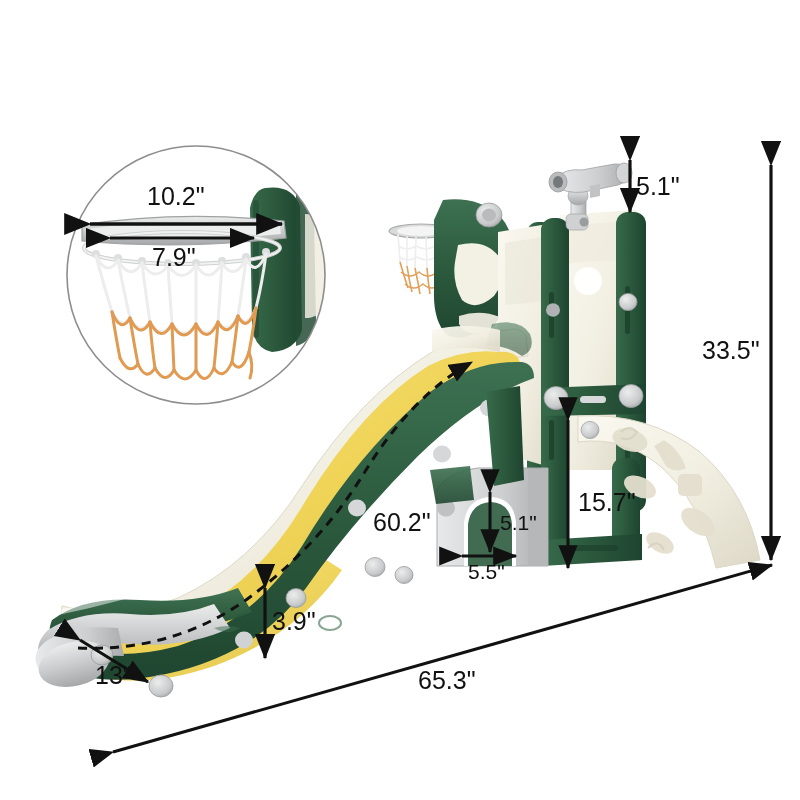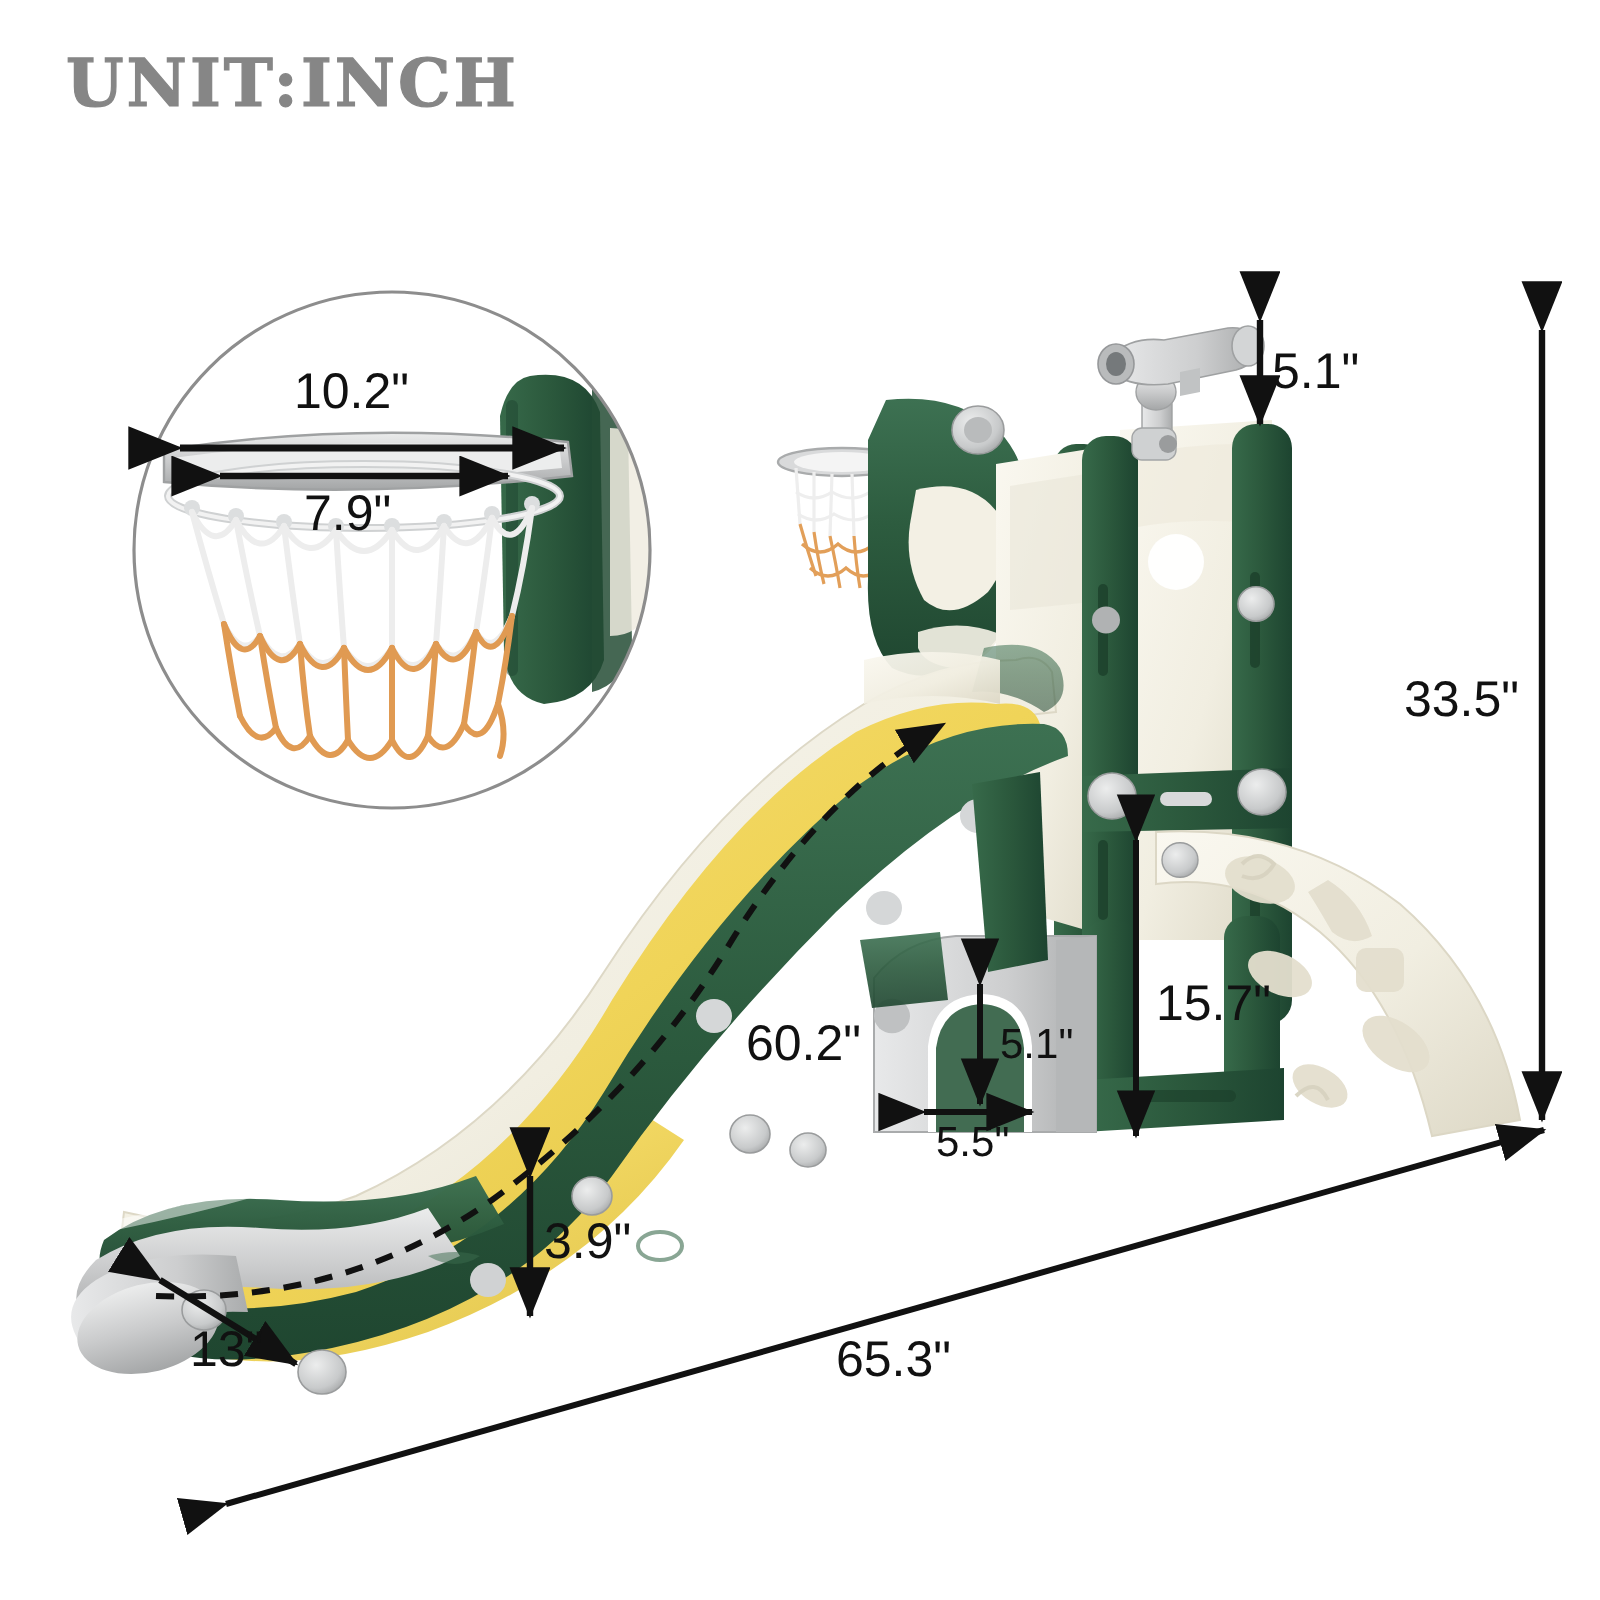--- a/index.html
+++ b/index.html
@@ -349,21 +349,20 @@
       <line x1="462" y1="556" x2="516" y2="556" stroke="#111" stroke-width="3" marker-start="url(#ah)" marker-end="url(#ah)"></line>
 
       <line x1="265" y1="588" x2="265" y2="658" stroke="#111" stroke-width="3.2" marker-start="url(#ah)" marker-end="url(#ah)"></line>
 
       <line x1="80" y1="640" x2="148" y2="682" stroke="#111" stroke-width="3.2" marker-start="url(#ah)" marker-end="url(#ah)"></line>
 
       <line x1="113" y1="752" x2="772" y2="565" stroke="#111" stroke-width="3" marker-start="url(#ah)" marker-end="url(#ah)"></line>
     </g>
   </svg>
 
-  <div class="title">UNIT:INCH</div>
 
   <div class="dimlabel lg" style="left:147px;top:182px;">10.2"</div>
   <div class="dimlabel lg" style="left:152px;top:243px;">7.9"</div>
 
   <div class="dimlabel lg" style="left:636px;top:172px;">5.1"</div>
   <div class="dimlabel lg" style="left:702px;top:336px;">33.5"</div>
   <div class="dimlabel lg" style="left:578px;top:488px;">15.7"</div>
   <div class="dimlabel lg" style="left:373px;top:508px;">60.2"</div>
   <div class="dimlabel sm" style="left:500px;top:511px;">5.1"</div>
   <div class="dimlabel sm" style="left:468px;top:560px;">5.5"</div>

